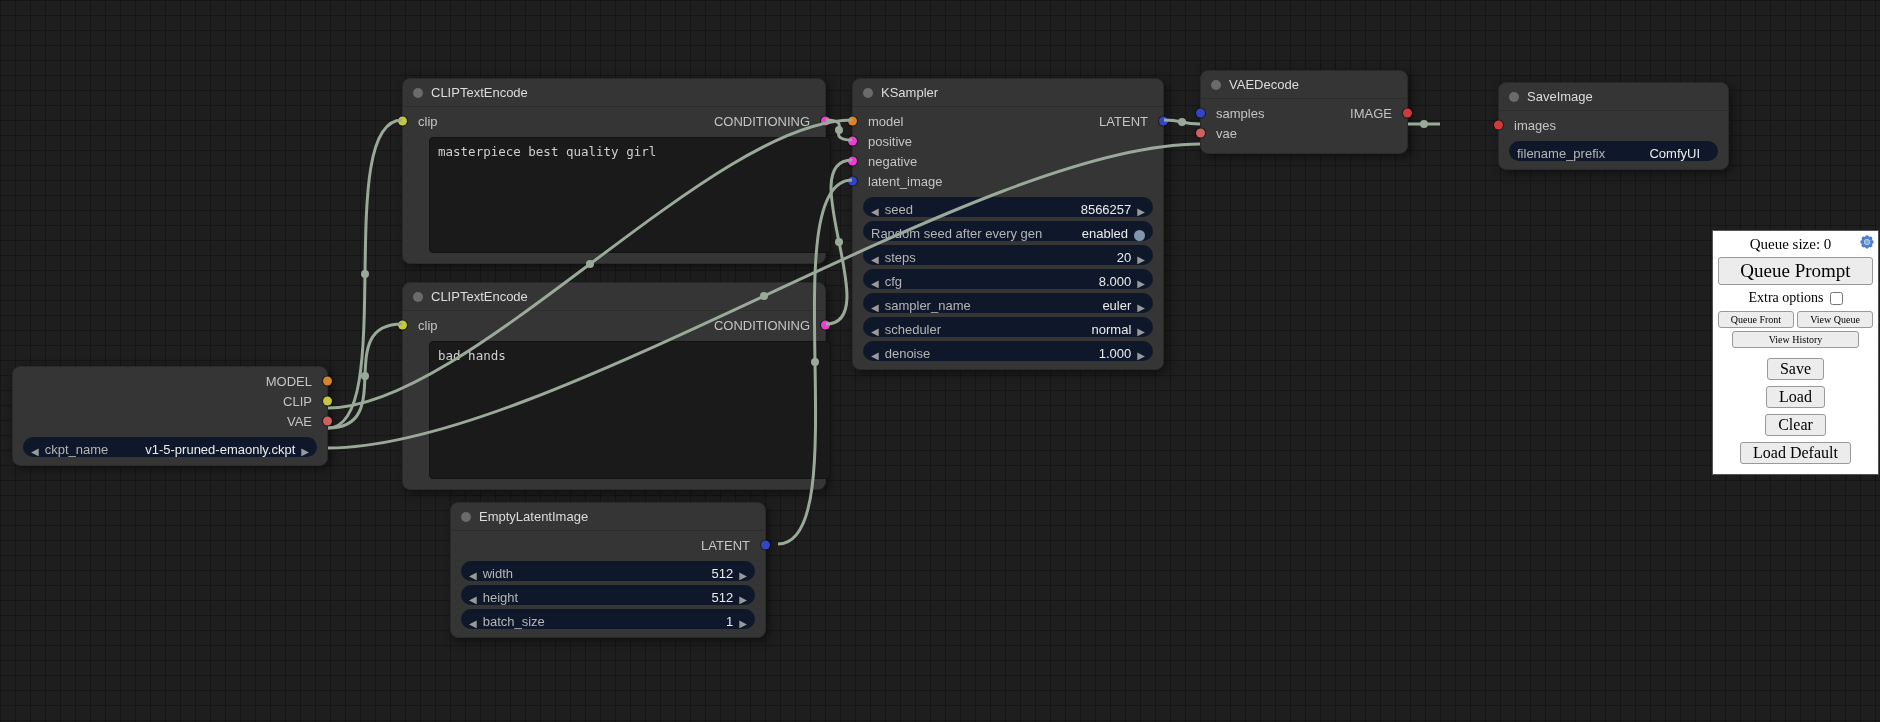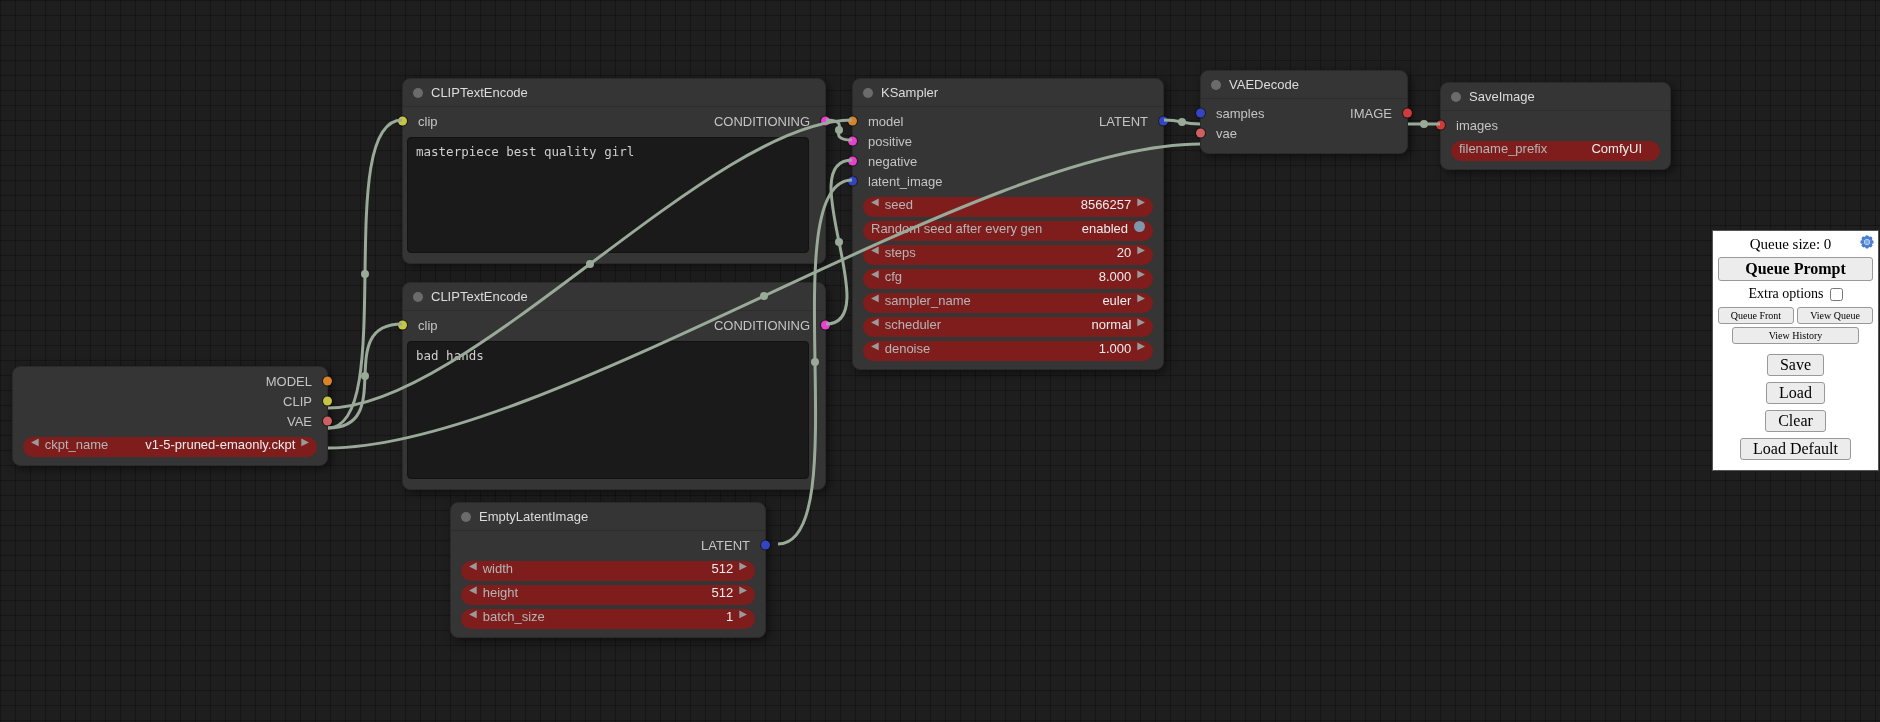--- a/index.html
+++ b/index.html
@@ -51,43 +51,43 @@
   .pdot {
     width: 9px; height: 9px; border-radius: 50%;
     position: absolute; top: 50%; transform: translateY(-50%);
     box-shadow: 0 0 0 1px rgba(0,0,0,0.45);
   }
   .slot.in  .pdot { left: -15px; }
   .slot.out .pdot { right: -15px; }
 
   .widgets { margin: 6px 10px 8px; display: flex; flex-direction: column; gap: 4px; }
   .widget {
-    height: 20px; background: #7f1d1d; border-radius: 10px;
-    display: flex; align-items: flex-start; padding: 0 8px;
+    height: 20px; background: #0f172a; border-radius: 10px;
+    display: flex; align-items: flex-end; padding: 0 8px;
     font-size: 13px; gap: 6px;
   }
   .widget .arr { color: #9a9a9a; font-size: 10px; flex: none; line-height: 1; }
   .widget .wlabel { flex: none; color: #b5b5b5; white-space: nowrap; }
   .widget .wvalue { flex: 1; text-align: right; color: #ececec; white-space: nowrap; }
   .toggle-dot { width: 11px; height: 11px; border-radius: 50%; flex: none; }
 
   textarea.prompt {
-    display: block; margin: 6px 4px 10px; width: calc(100% - 20px);
+    display: block; margin: 6px 26px 10px; width: calc(100% - 20px);
     background: #1a1a1a; border: 1px solid #121212; border-radius: 4px;
     color: #cfcfcf; font: 12.5px "DejaVu Sans Mono", monospace;
     padding: 6px 8px; resize: none; outline: none;
   }
 
   
   #node-checkpoint  { left: 12px;   top: 366px; width: 316px; }
   #node-clip-pos    { left: 402px;  top: 78px;  width: 424px; }
   #node-clip-neg    { left: 402px;  top: 282px; width: 424px; }
   #node-ksampler    { left: 852px;  top: 78px;  width: 312px; }
   #node-vaedecode   { left: 1200px; top: 70px;  width: 208px; }
-  #node-saveimage   { left: 1440px; top: 82px;  width: 231px; }
+  #node-saveimage   { left: 1498px; top: 82px;  width: 231px; }
   #node-emptylatent { left: 450px;  top: 502px; width: 316px; }
   #node-clip-pos textarea.prompt { height: 116px; }
   #node-clip-neg textarea.prompt { height: 138px; }
 
   
   #wires { position: absolute; left: 0; top: 0; pointer-events: none; }
 
   
   .menu {
     position: absolute; left: 1712px; top: 230px; width: 167px;
@@ -95,21 +95,21 @@
     padding: 3px 5px 10px; text-align: center;
     font-family: "Liberation Serif", serif; color: #000;
   }
   .menu-header { position: relative; font-size: 15px; padding: 2px 10px 4px 0; }
   .gear-icon { position: absolute; right: -1px; top: 1px; width: 14px; height: 14px; cursor: pointer; }
   .menu button {
     font-family: "Liberation Serif", serif;
     background: #ececec; border: 1px solid #999; border-radius: 3px;
     color: #000; cursor: pointer;
   }
-  .queue-prompt { width: 100%; font-size: 16px; padding: 2px 0; margin-bottom: 5px; font-weight: bold; }
+  .queue-prompt { width: 100%; font-size: 19px; padding: 2px 0; margin-bottom: 5px; }
   .extra { font-size: 14px; display: flex; justify-content: center; align-items: center; gap: 6px; margin: 0 0 5px; }
   .btn-row { display: flex; gap: 3px; justify-content: center; margin-bottom: 3px; }
   .btn-row button { font-size: 10px; flex: 1; padding: 2px 1px; }
   .view-history { font-size: 10px; width: 82%; margin: 0 auto 10px; display: block; padding: 2px 0; }
   .big-btn { display: block; margin: 6px auto 0; font-size: 16px; padding: 1px 12px; }
 </style>
 </head>
 <body>
 
 <div class="node" id="node-checkpoint">

